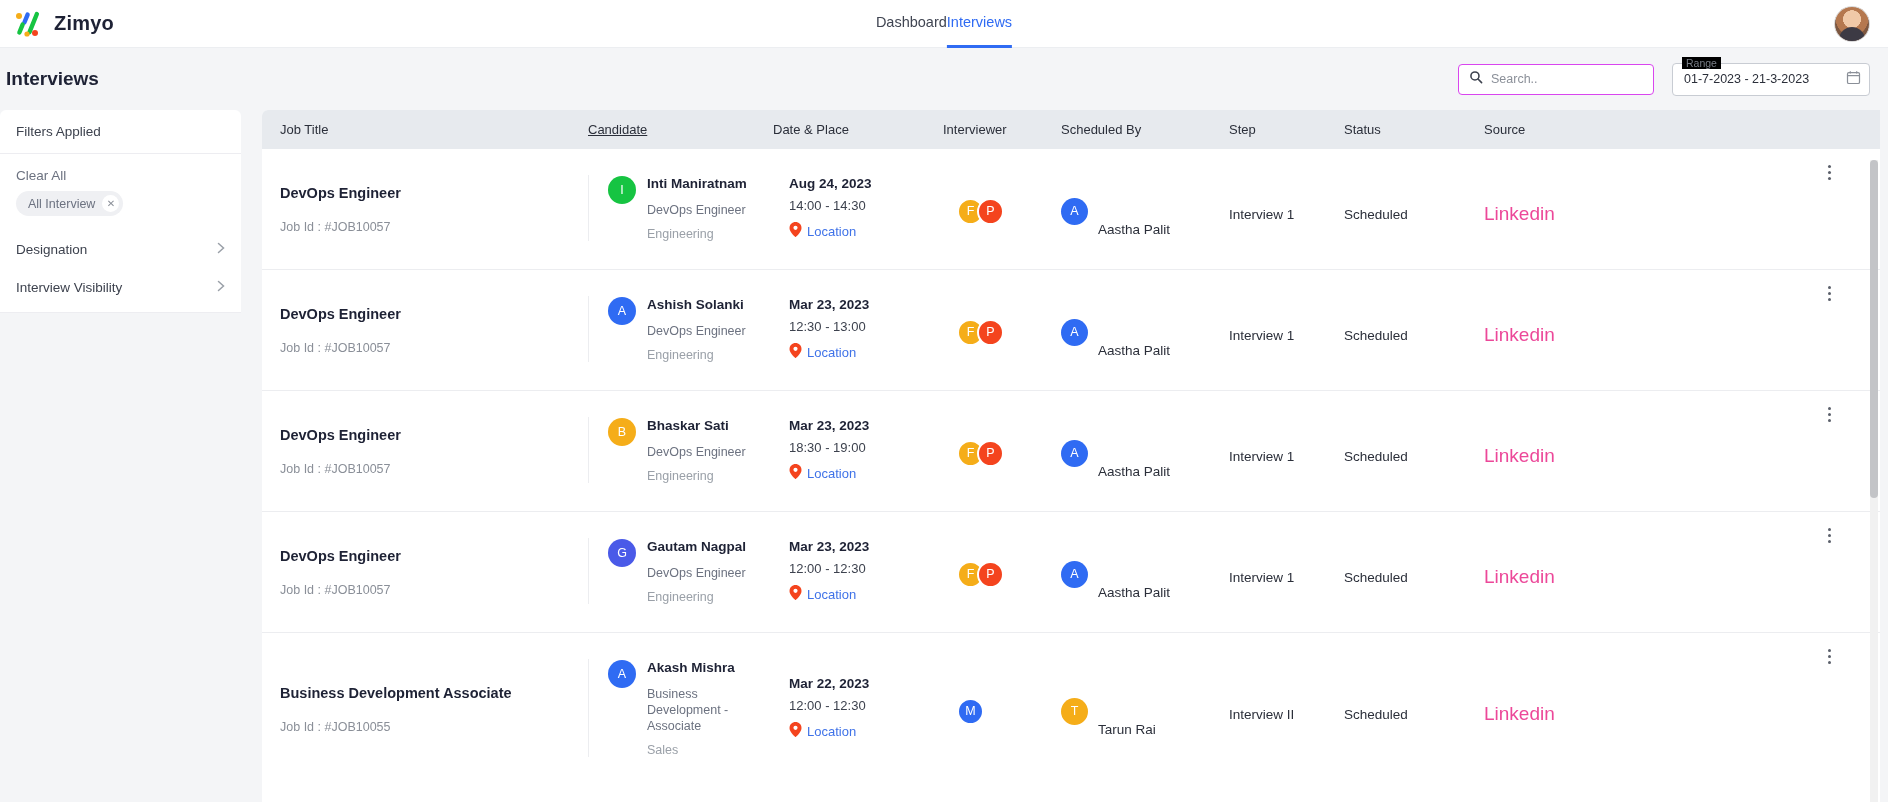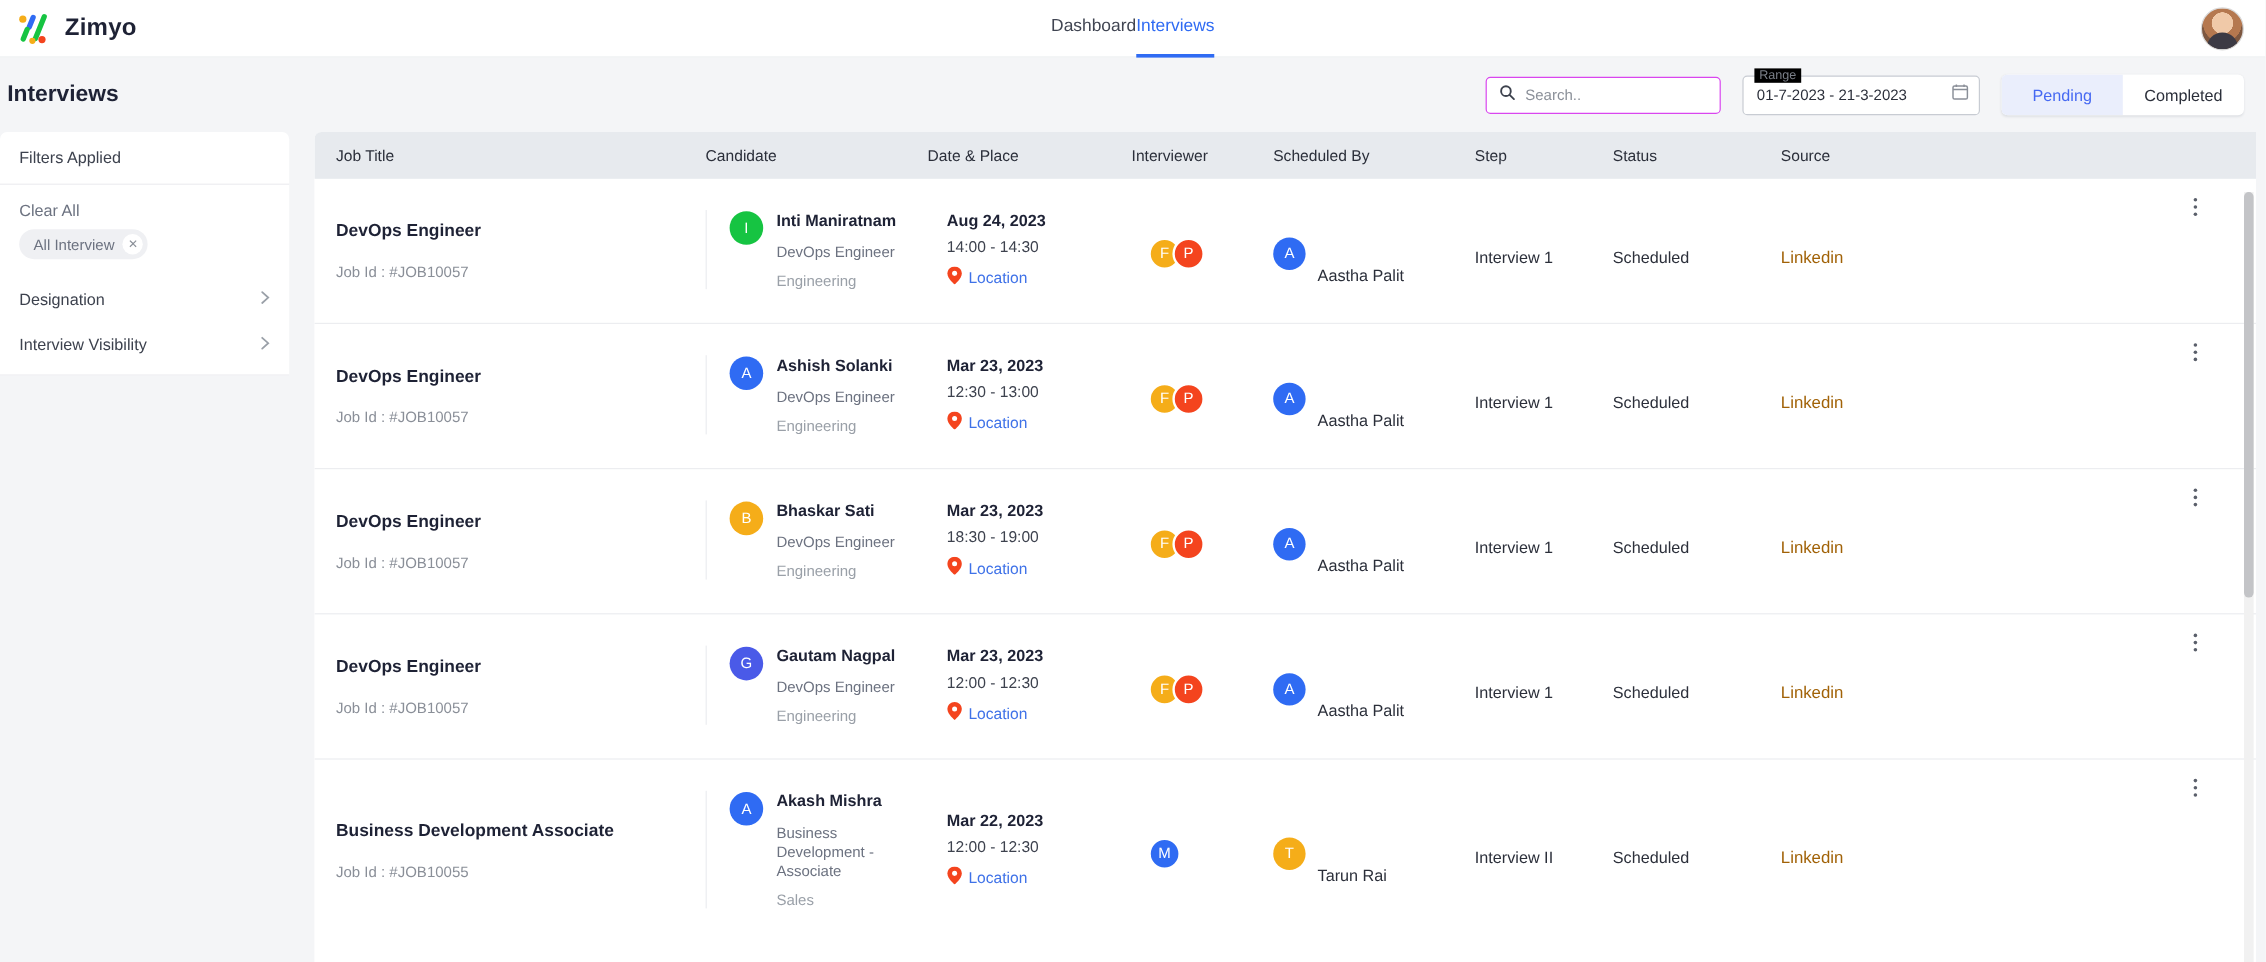--- a/index.html
+++ b/index.html
@@ -118,21 +118,21 @@
     flex: 1; background: #fff; border-radius: 6px 0 0 0;
     margin-left: 21px; margin-right: 8px;
     overflow: hidden; position: relative;
   }
   .thead {
     display: flex; align-items: center; height: 39px;
     background: #e7eaee; font-size: 13px; color: #2b2f3a;
   }
   .thead .th { flex: none; }
   .col-job    { width: 326px; padding-left: 18px; }
-  .col-cand   { width: 185px; }
+  .col-cand   { width: 185px; text-decoration: underline; }
   .col-date   { width: 170px; }
   .col-intv   { width: 118px; }
   .col-sched  { width: 168px; }
   .col-step   { width: 115px; }
   .col-status { width: 140px; }
   .col-source { width: 100px; }
 
   .trow {
     display: flex; align-items: center;
     border-bottom: 1px solid #ecedf0; position: relative;
@@ -170,21 +170,21 @@
 
   .sched-cell { width: 168px; display: flex; align-items: center; gap: 10px; padding-top: 6px; }
   .sched-av {
     width: 27px; height: 27px; border-radius: 50%; color: #fff;
     font-size: 12.5px; display: flex; align-items: center; justify-content: center; flex: none;
   }
   .sched-name { font-size: 13.5px; color: #2b2f3a; margin-top: 37px; }
 
   .step-cell   { width: 115px; font-size: 13.5px; color: #2b2f3a; padding-top: 12px; }
   .status-cell { width: 140px; font-size: 13.5px; color: #2b2f3a; padding-top: 12px; }
-  .source-cell { width: 100px; font-size: 14px; color: #a16207; padding-top: 12px; }
+  .source-cell { width: 100px; font-size: 19px; color: #ec4899; padding-top: 12px; }
 
   .kebab {
     position: absolute; right: 42px; top: 14px;
     width: 18px; height: 18px; display: flex; flex-direction: column;
     align-items: center; justify-content: center; gap: 3px; cursor: pointer;
   }
   .kebab i { width: 3px; height: 3px; border-radius: 50%; background: #5a5f6a; display: block; }
 
   
   .vscroll {
@@ -242,24 +242,20 @@
       <span class="cal-icon">
         <svg width="15" height="15" viewBox="0 0 16 16" fill="none" stroke="#8a8f98" stroke-width="1.3">
           <rect x="1.6" y="2.8" width="12.8" height="11.6" rx="1.4"></rect>
           <line x1="1.6" y1="6" x2="14.4" y2="6"></line>
           <line x1="4.6" y1="1.4" x2="4.6" y2="3.8"></line>
           <line x1="11.4" y1="1.4" x2="11.4" y2="3.8"></line>
         </svg>
       </span>
     </div>
 
-    <div class="seg">
-      <div class="seg-btn active">Pending</div>
-      <div class="seg-btn">Completed</div>
-    </div>
   </div>
 </div>
 
 <div class="body-wrap">
 
   <div class="filters">
     <div class="filters-head">Filters Applied</div>
     <div class="clear-all">Clear All</div>
     <div class="chip-wrap">
       <span class="chip">

